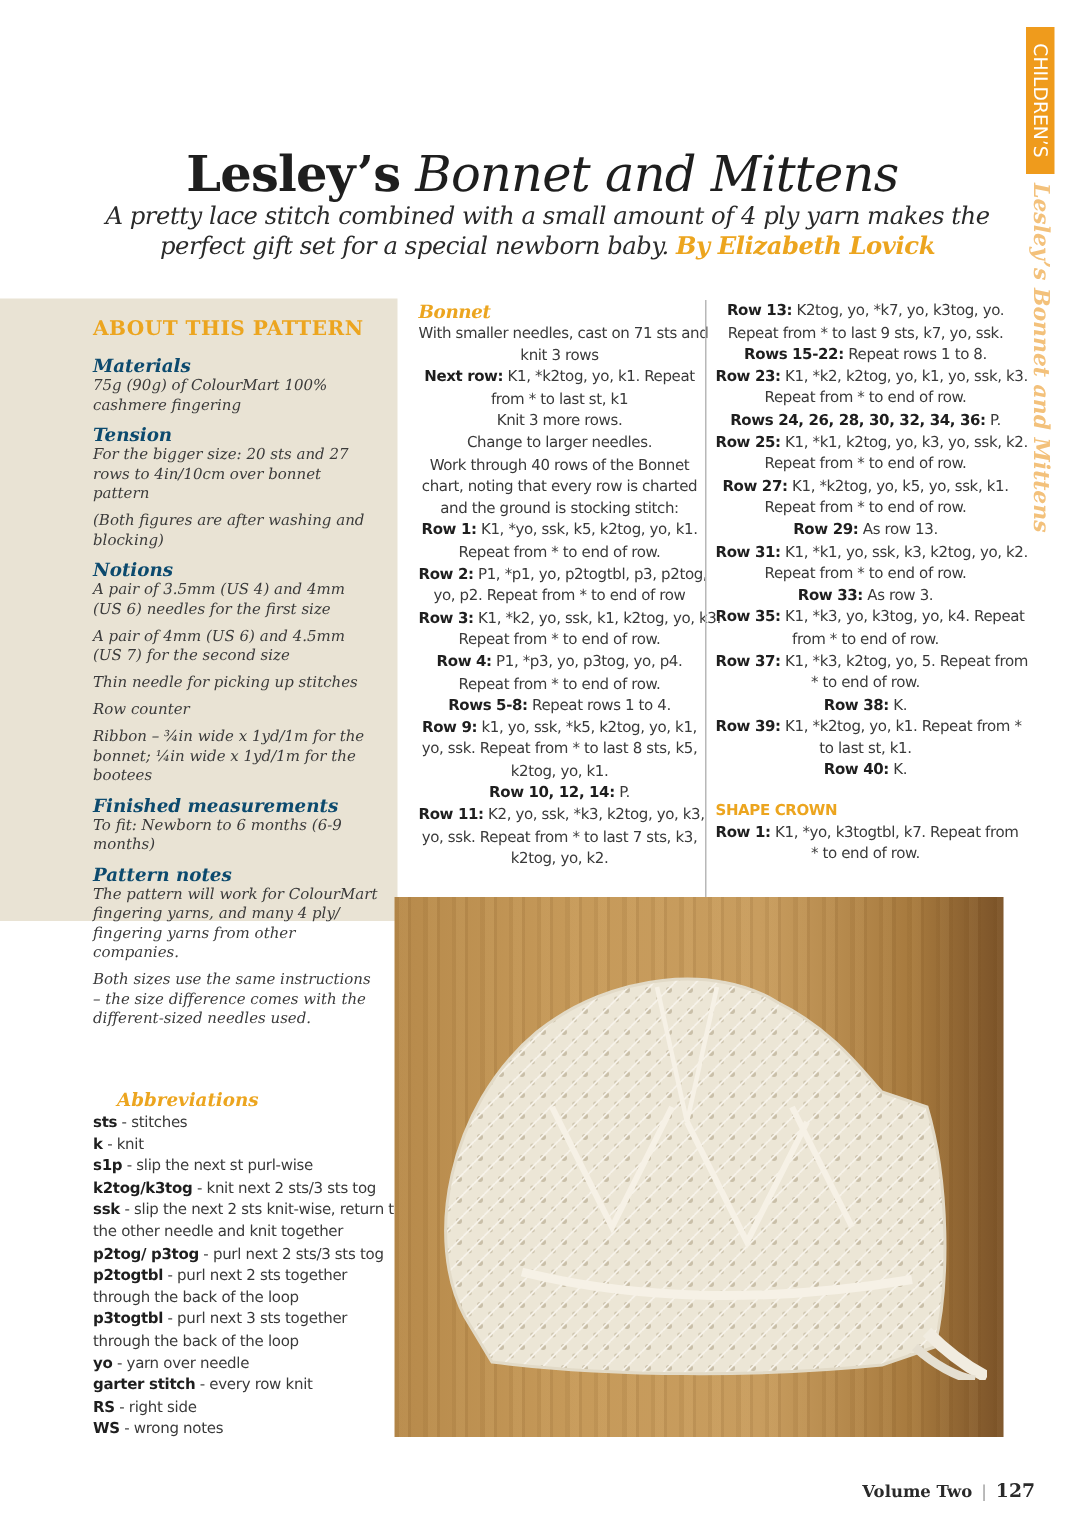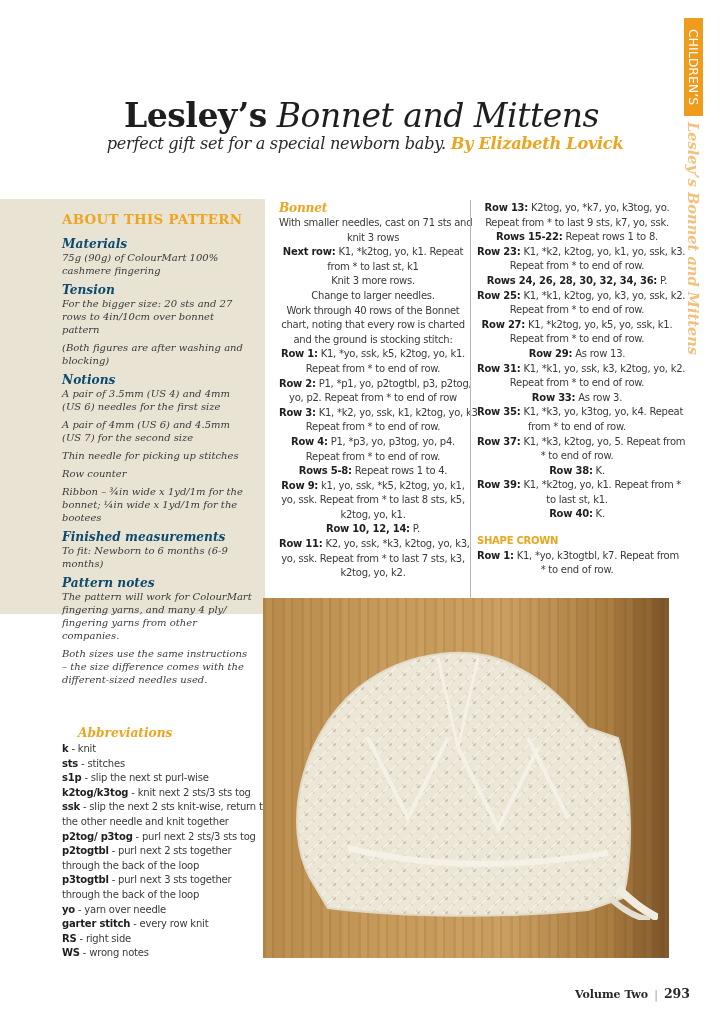--- a/index.html
+++ b/index.html
@@ -56,20 +56,21 @@
   .footer .pg { font-weight:bold; font-size:12.5px; }
 </style>
 </head>
 <body>
 
 <div class="abs title">
   <span class="bold">Lesley’s</span>
   <span class="ital">Bonnet and Mittens</span>
 </div>
 <div class="abs subtitle">
+  <div>A pretty lace stitch combined with a small amount of 4 ply yarn makes the</div>
   <div><span>perfect gift set for a special newborn baby.</span> <span class="byline">By Elizabeth Lovick</span></div>
 </div>
 
 <div class="abs side-tab">
   <div class="side-tab-text">CHILDREN’S</div>
 </div>
 <div class="abs side-title">
   <div class="side-title-text">Lesley’s Bonnet and Mittens</div>
 </div>
 
@@ -93,22 +94,22 @@
         <h3>Pattern notes</h3>
         <p>The pattern will work for ColourMart fingering yarns, and many 4 ply/ fingering yarns from other companies.</p>
         <p>Both sizes use the same instructions – the size difference comes with the different-sized needles used.</p>
       </div>
   </div>
 </div>
 
 <div class="abs abbrev">
   <h3>Abbreviations</h3>
   <div id="abbrev-lines">
+      <div class="ln line"><b>sts</b><span> - stitches</span></div>
       <div class="ln line"><b>k</b><span> - knit</span></div>
-      <div class="ln line"><b>sts</b><span> - stitches</span></div>
       <div class="ln line"><b>s1p</b><span> - slip the next st purl-wise</span></div>
       <div class="ln line"><b>k2tog/k3tog</b><span> - knit next 2 sts/3 sts tog</span></div>
       <div class="ln line"><b>ssk</b><span> - slip the next 2 sts knit-wise, return to</span></div>
       <div class="ln line"><b></b><span>the other needle and knit together</span></div>
       <div class="ln line"><b>p2tog/ p3tog</b><span> - purl next 2 sts/3 sts tog</span></div>
       <div class="ln line"><b>p2togtbl</b><span> - purl next 2 sts together</span></div>
       <div class="ln line"><b></b><span>through the back of the loop</span></div>
       <div class="ln line"><b>p3togtbl</b><span> - purl next 3 sts together</span></div>
       <div class="ln line"><b></b><span>through the back of the loop</span></div>
       <div class="ln line"><b>yo</b><span> - yarn over needle</span></div>
@@ -196,14 +197,14 @@
     <path d="M22 250 C -5 200, 10 110, 70 60 C 120 20, 190 15, 230 40 C 270 60, 290 90, 300 100 L 330 110 C 345 160, 345 230, 335 270 L 300 282 C 220 290, 120 290, 40 280 Z" fill="url(#lace)" stroke="#e2dac7" stroke-width="2"></path>
     <path d="M150 30 L 170 120 L 190 30" fill="none" stroke="#f6f1e6" stroke-width="3"></path>
     <path d="M80 110 L 120 190 L 160 110 M170 120 L 210 200 L 250 120 M240 110 L 280 190" fill="none" stroke="#f6f1e6" stroke-width="4"></path>
     <path d="M60 220 C 140 240, 230 240, 320 225" fill="none" stroke="#f6f1e6" stroke-width="6"></path>
     <path d="M330 260 C 345 275, 360 285, 370 290" stroke="#f1ece0" stroke-width="8" fill="none"></path>
     <path d="M322 270 C 335 282, 350 290, 362 292" stroke="#e5dfd1" stroke-width="6" fill="none"></path>
   </svg>
 </div>
 
 <div class="abs footer">
-  <span class="vol">Volume Two</span><span class="sep">|</span><span class="pg">293</span>
+  <span class="vol">Volume Two</span><span class="sep">|</span><span class="pg">127</span>
 </div>
 
 </body></html>

